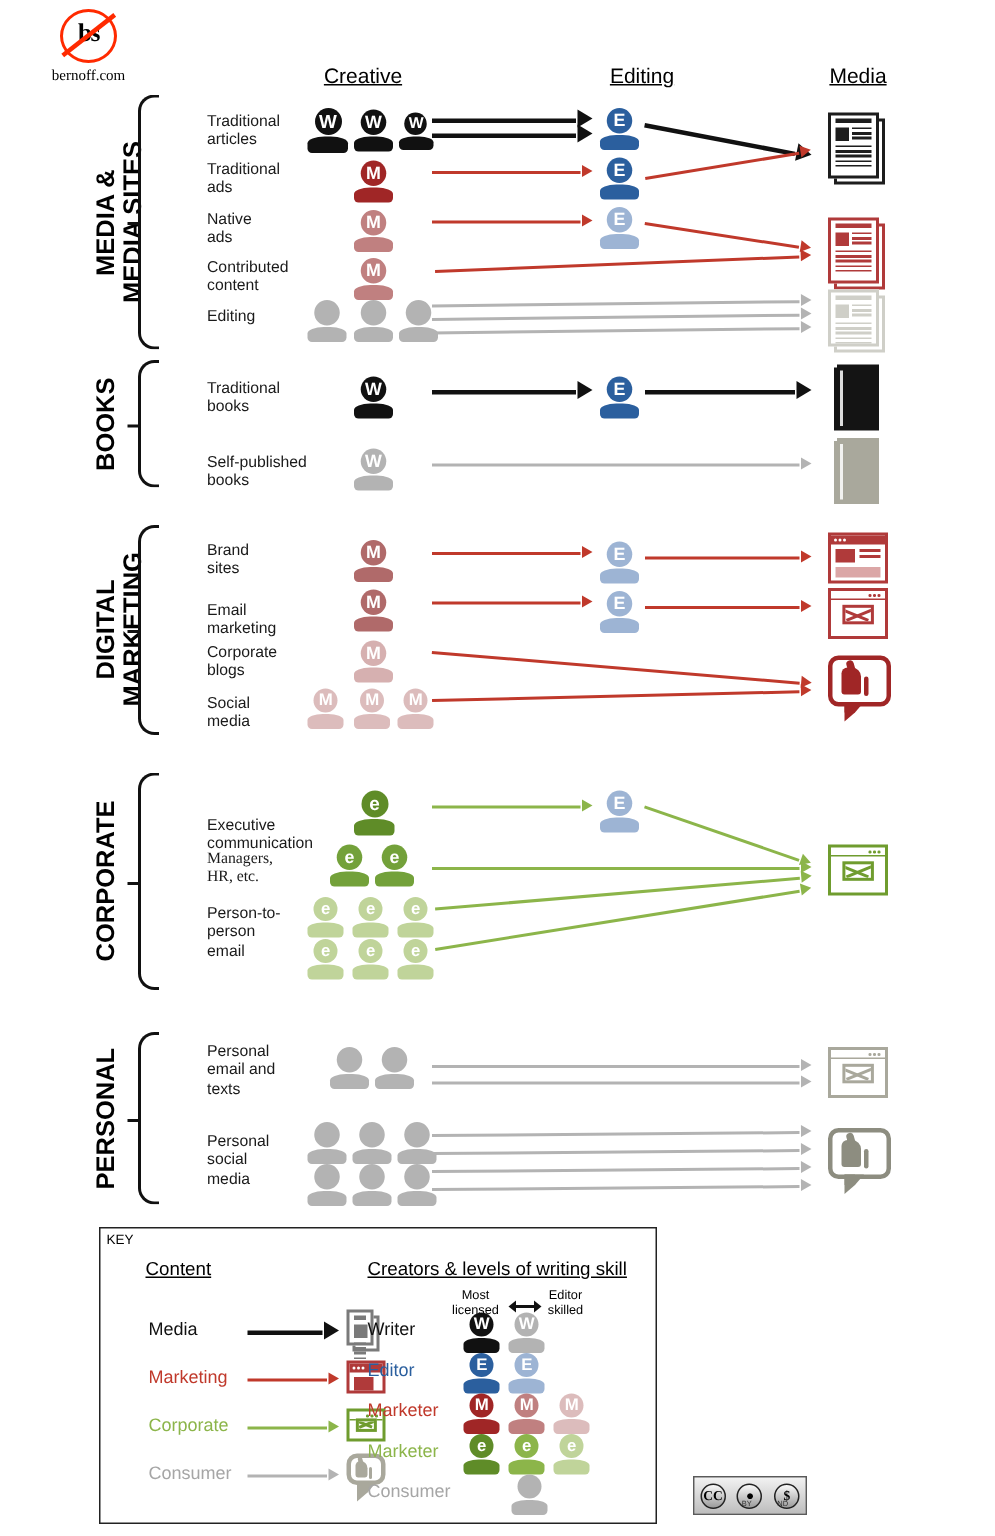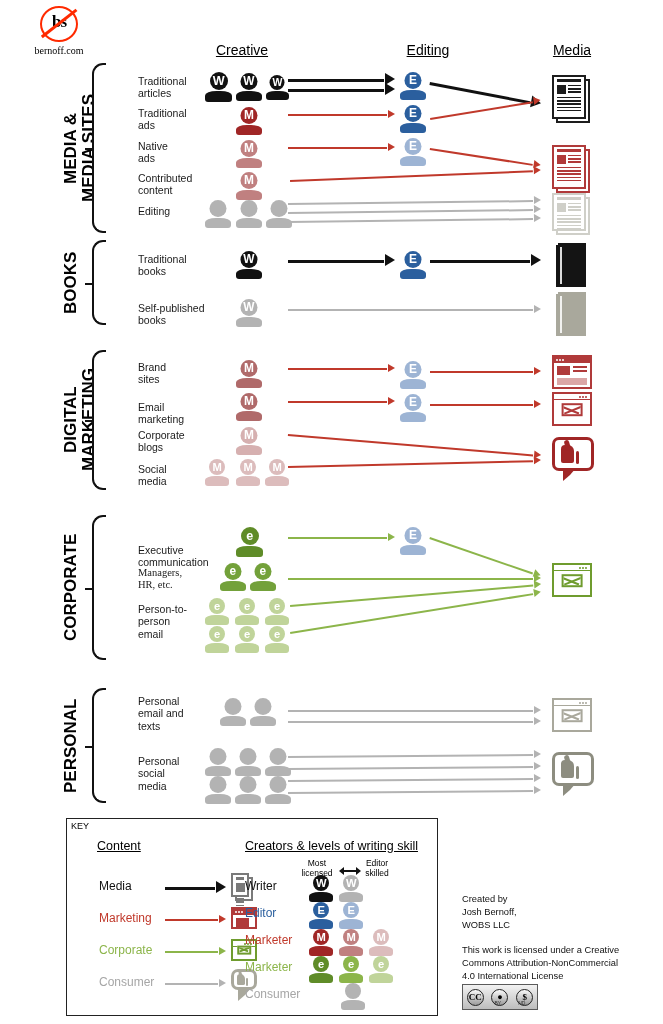--- a/index.html
+++ b/index.html
@@ -757,28 +757,20 @@
           <div class="glyph" style="line-height:16px; font-size:11.2px; color:#fff;">e</div>
         </div>
         <div class="key-item-label" style="left:178px; top:168px; color:#a6a6a6;">Consumer</div>
         <div class="person" style="left:274px; top:164px; width:24.32px; height:26.6px;">
           <div class="head" style="width:16px;height:16px;background:#b3b3b3;"></div>
           <div class="body" style="height:9.6px;background:#b3b3b3;"></div>
         </div>
       </div>
   </div>
 
-  <div class="credits">
-    <div>Created by</div>
-    <div>Josh Bernoff,</div>
-    <div>WOBS LLC</div>
-    <div class="blk2">This work is licensed under a Creative</div>
-    <div>Commons Attribution-NonCommercial</div>
-    <div>4.0 International License</div>
-  </div>
   <div class="ccbox">
     <div class="circ">CC</div>
     <div style="position:relative;">
       <div class="circ">●</div>
       <div class="sub" style="left:3px;">BY</div>
     </div>
     <div style="position:relative;">
       <div class="circ">$</div>
       <div class="sub" style="left:2px;">ND</div>
     </div>

